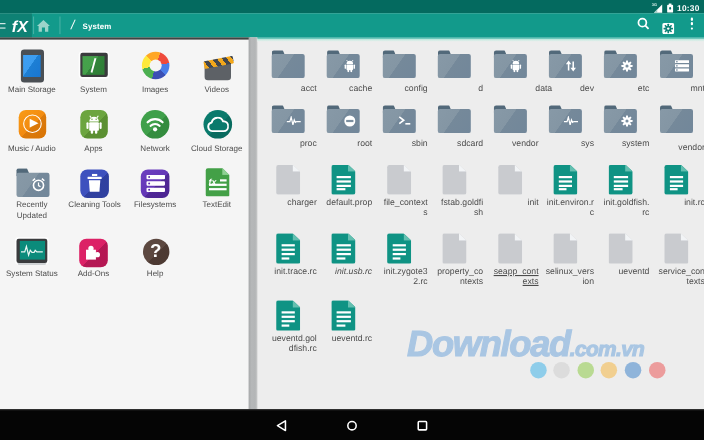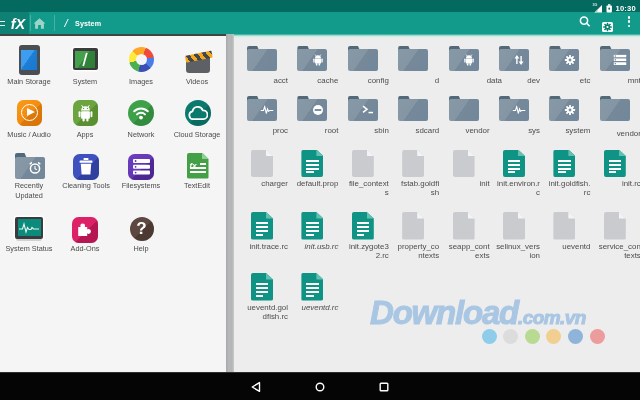--- a/index.html
+++ b/index.html
@@ -528,21 +528,21 @@
 <div class="flabel" style="left:336.8px;top:241.5px;">init.zygote3<br>2.rc</div>
 <div class="abs file gray" style="left:402.2px;top:212px;">
   <div class="bodyd"></div>
     <div class="fold"></div>
   </div>
 <div class="flabel" style="left:387.2px;top:241.5px;">property_co<br>ntexts</div>
 <div class="abs file gray" style="left:452.6px;top:212px;">
   <div class="bodyd"></div>
     <div class="fold"></div>
   </div>
-<div class="flabel" style="left:437.6px;top:241.5px;">seapp_cont<br>exts</div>
+<div class="flabel" style="left:437.6px;top:241.5px;text-decoration:underline;">seapp_cont<br>exts</div>
 <div class="abs file gray" style="left:503px;top:212px;">
   <div class="bodyd"></div>
     <div class="fold"></div>
   </div>
 <div class="flabel" style="left:488px;top:241.5px;">selinux_vers<br>ion</div>
 <div class="abs file gray" style="left:553.4px;top:212px;">
   <div class="bodyd"></div>
     <div class="fold"></div>
   </div>
 <div class="flabel" style="left:538.4px;top:241.5px;">ueventd</div>
@@ -565,21 +565,21 @@
 <div class="abs file green" style="left:301.4px;top:273px;">
   <div class="bodyd"></div>
     <div class="fold"></div>
     <div class="lines">
       <div></div>
       <div></div>
       <div></div>
       <div style="width:62%"></div>
     </div>
   </div>
-<div class="flabel" style="left:286.4px;top:302.5px;font-style:italic;">ueventd.rc</div>
+<div class="flabel" style="left:286.4px;top:302.5px;">ueventd.rc</div>
 
 <div class="abs" style="left:370px;top:294px;width:260px;height:32px;color:#a9c6e3;font-style:italic;font-weight:bold;white-space:nowrap;-webkit-text-stroke:1px #a9c6e3;">
   <span style="font-size:33px;letter-spacing:-1.2px;">Download</span><span style="font-size:19px;letter-spacing:-0.6px;">.com.vn</span>
 </div>
 <div class="abs" style="left:481px;top:329px;width:160px;height:16px;">
   <div style="position:absolute;left:0.5px;width:15px;height:15px;border-radius:50%;background:#8ecdea;"></div>
   <div style="position:absolute;left:22px;width:15px;height:15px;border-radius:50%;background:#dcdcdc;"></div>
   <div style="position:absolute;left:43.5px;width:15px;height:15px;border-radius:50%;background:#b9da92;"></div>
   <div style="position:absolute;left:65px;width:15px;height:15px;border-radius:50%;background:#f1cf90;"></div>
   <div style="position:absolute;left:86.5px;width:15px;height:15px;border-radius:50%;background:#8fb4da;"></div>

